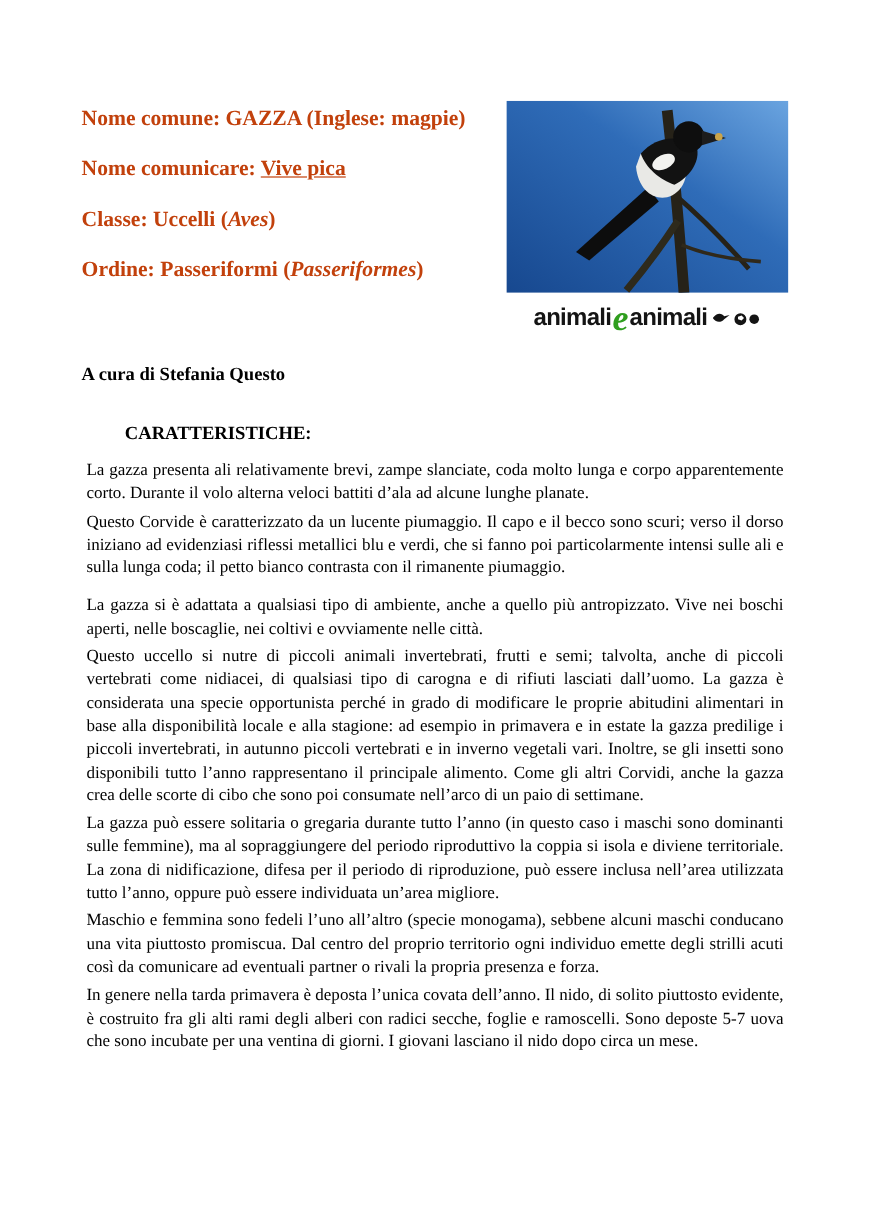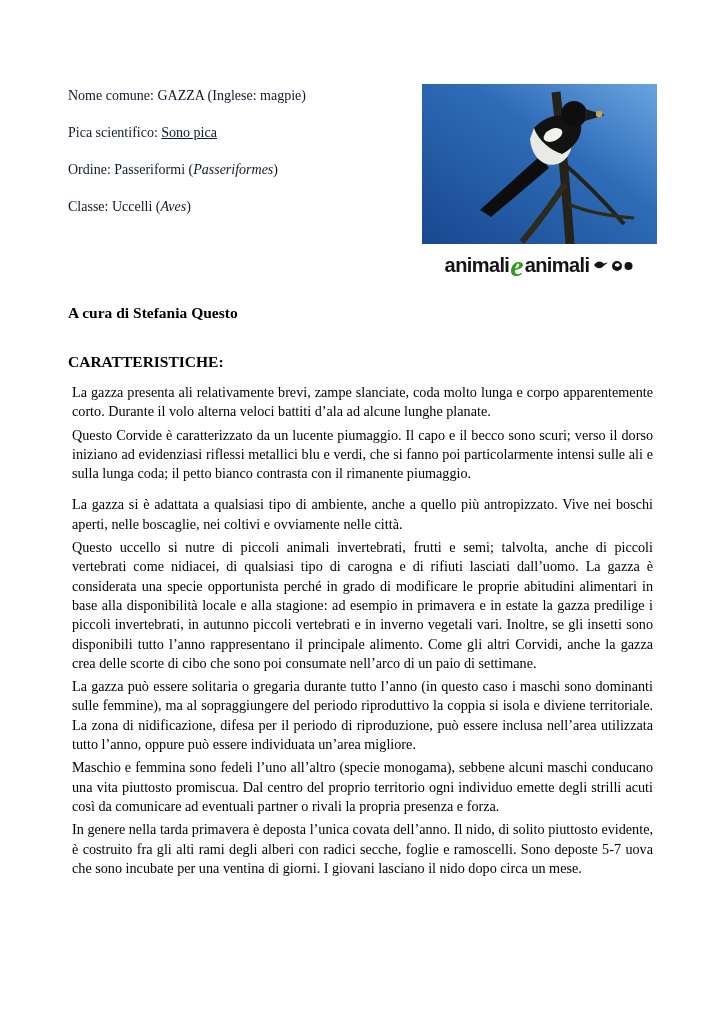--- a/index.html
+++ b/index.html
@@ -15,23 +15,23 @@
     overflow: hidden;
     position: relative;
   }
   .top-block {
     display: flex;
     justify-content: space-between;
     align-items: flex-start;
   }
   .tax { padding-top: 4px; }
   .tax p {
-    font-size: 14px;
-    font-weight: normal;
-    color: #0f172a;
+    font-size: 18px;
+    font-weight: bold;
+    color: #c2410c;
     margin-bottom: 21px;
     white-space: nowrap;
   }
   .tax p:last-child { margin-bottom: 0; }
   .u { text-decoration: underline; }
   .i { font-style: italic; }
   .right-col { width: 235px; flex: 0 0 auto; }
   .photo { display: block; width: 235px; height: 160px; }
   .logo {
     margin-top: 6px;
@@ -60,20 +60,21 @@
   }
   .logo-marks { margin-left: 3px; position: relative; top: 1px; }
   .byline {
     margin-top: 24px;
     font-size: 15.5px;
     font-weight: bold;
   }
   .section-heading {
     font-size: 15.5px;
     font-weight: bold;
+    margin-left: 36px;
   }
   .section-heading.first { margin-top: 31px; }
   .section-heading.second { margin-top: 27px; }
   .body-text {
     margin-top: 12px;
     font-size: 14.2px;
     line-height: 19.3px;
   }
   .body-text p {
     text-align: justify;
@@ -82,23 +83,23 @@
 </style>
 </head>
 <body>
 
 <div class="page">
 
   <div class="top-block">
 
     <div class="tax">
       <p>Nome comune: GAZZA (Inglese: magpie)</p>
-      <p><span>Pica scientifico: </span><span class="u">Sono pica</span></p>
+      <p><span>Nome comunicare: </span><span class="u">Vive pica</span></p>
+      <p><span>Classe: Uccelli (</span><span class="i">Aves</span><span>)</span></p>
       <p><span>Ordine: Passeriformi (</span><span class="i">Passeriformes</span><span>)</span></p>
-      <p><span>Classe: Uccelli (</span><span class="i">Aves</span><span>)</span></p>
     </div>
 
     <div class="right-col">
       <svg class="photo" viewBox="0 0 235 160" preserveAspectRatio="none" xmlns="http://www.w3.org/2000/svg">
         <defs>
           <linearGradient id="sky" x1="0" y1="1" x2="1" y2="0">
             <stop offset="0" stop-color="#17488f"></stop>
             <stop offset="0.6" stop-color="#2f6cb8"></stop>
             <stop offset="1" stop-color="#6aa4e0"></stop>
           </linearGradient>

